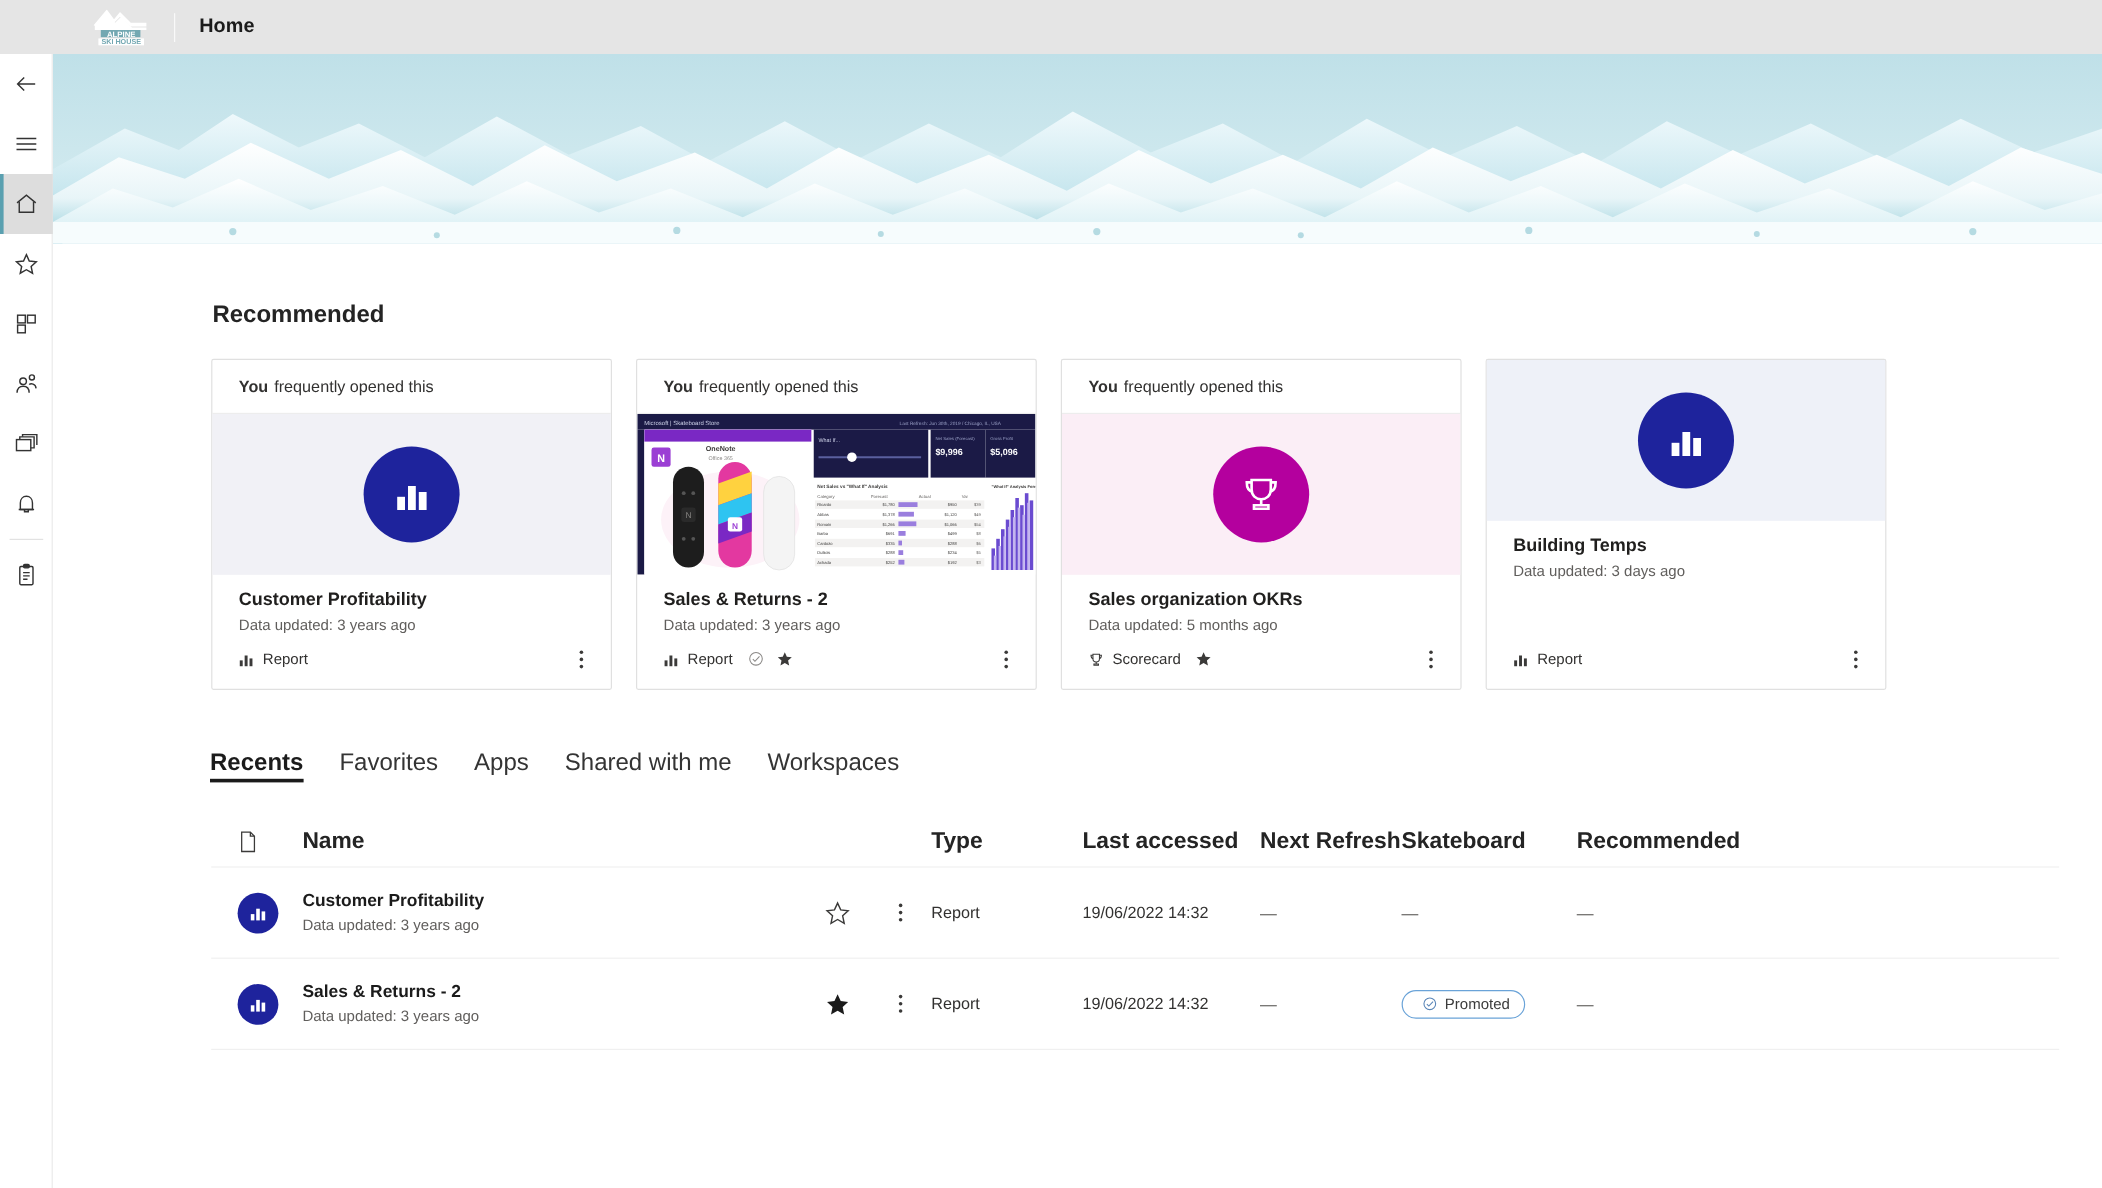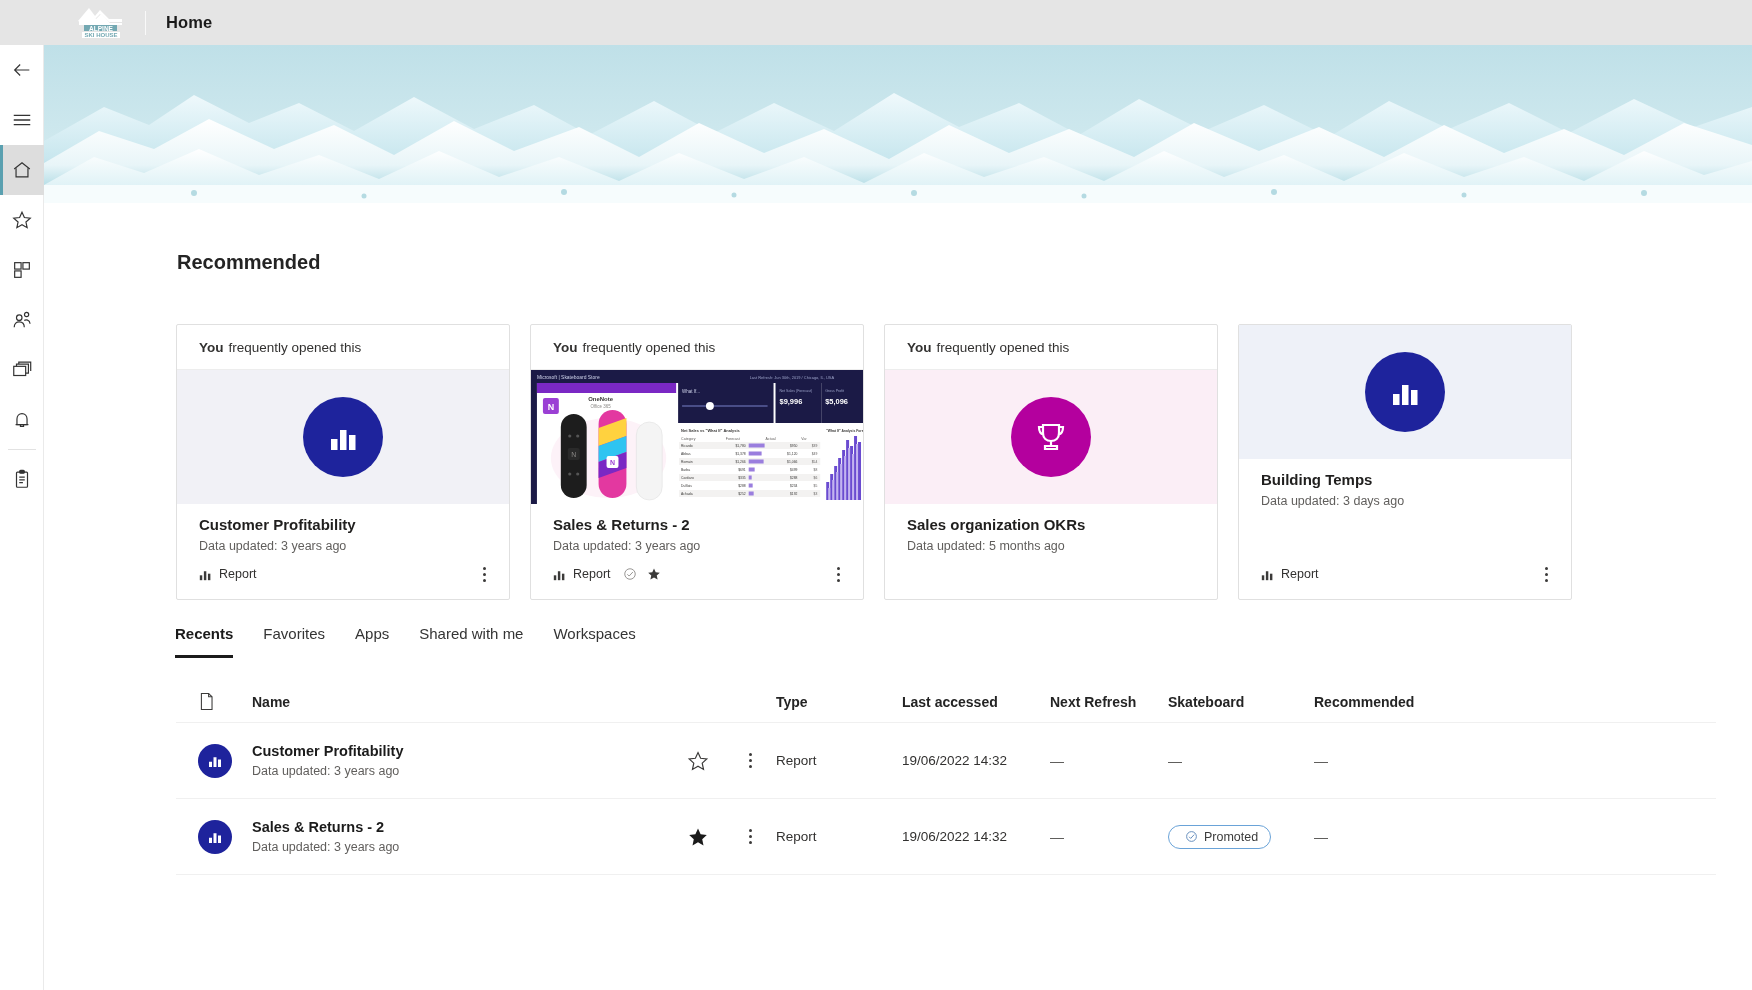--- a/index.html
+++ b/index.html
@@ -88,21 +88,21 @@
     overflow: hidden;
   }
   .section-title {
     position: absolute; left: 125px; top: 48px;
     font-size: 20px; font-weight: bold; color: #242424;
   }
 
   
   .cards {
     position: absolute; left: 124px; top: 96px;
-    display: flex; gap: 20px; margin-top: 25px;
+    display: flex; gap: 20px;
   }
   .card {
     width: 334px; height: 276px;
     border: 1px solid #e0e0e0;
     border-radius: 2px;
     background: #ffffff;
     display: flex; flex-direction: column;
     cursor: pointer;
   }
   .card-header {
@@ -163,43 +163,43 @@
 
   
   .mini-thumb { width: 334px; height: 134px; display: block; }
 
   
   .tabs {
     position: absolute; left: 123px; top: 422px;
     display: flex; align-items: flex-end; gap: 30px;
   }
   .tab {
-    font-size: 15px; color: #343434;
-    padding-bottom: 16px; position: relative;
+    font-size: 20px; color: #343434;
+    padding-bottom: 4px; position: relative;
     cursor: pointer; white-space: nowrap;
   }
   .tab.active { font-weight: bold; color: #1b1b1b; }
   .tab.active::after {
     content: ""; position: absolute;
     left: 0; right: 0; bottom: 0; height: 3px;
     background: #1b1b1b;
   }
 
   
   .table {
     position: absolute; left: 124px; top: 478px;
     width: 1540px;
   }
   .trow {
     display: flex; align-items: center;
     border-bottom: 1px solid #f0f0f0;
   }
   .thead { height: 42px; }
   .thead .cell {
-    font-size: 14px; font-weight: bold; color: #242424;
+    font-size: 19px; font-weight: bold; color: #242424;
   }
   .tbody-row { height: 76px; cursor: pointer; }
   .cell { display: flex; align-items: center; }
   .c-icon   { width: 76px; padding-left: 22px; }
   .c-name   { width: 420px; }
   .c-star   { width: 52px; justify-content: center; }
   .c-kebab  { width: 52px; justify-content: center; }
   .c-type   { width: 126px; }
   .c-access { width: 148px; }
   .c-refresh{ width: 118px; }
@@ -584,20 +584,42 @@
               <path d="M12 10 H8 C8 15 10 17 12.5 17.5"></path>
               <path d="M28 10 H32 C32 15 30 17 27.5 17.5"></path>
               <path d="M20 24 V29"></path>
               <path d="M14 32 H26 V29 H14 Z"></path>
             </svg>
           </div>
         </div>
         <div class="card-body">
           <div class="card-title">Sales organization OKRs</div>
           <div class="card-sub">Data updated: 5 months ago</div>
+          <div class="card-footer">
+            <div class="card-type">
+              <svg width="13" height="13" viewBox="0 0 24 24" fill="none" stroke="#3b3a39" stroke-width="1.6" aria-hidden="true">
+                <path d="M7 4 H17 V11 C17 14 14.7 16 12 16 C9.3 16 7 14 7 11 Z"></path>
+                <path d="M7 5.5 H4 C4 9 5.5 10.5 7.3 11"></path>
+                <path d="M17 5.5 H20 C20 9 18.5 10.5 16.7 11"></path>
+                <path d="M12 16 V19"></path>
+                <path d="M8.5 21 H15.5 V19 H8.5 Z"></path>
+              </svg>
+              <span>Scorecard</span>
+            </div>
+            <div class="card-badges">
+              <svg width="14" height="14" viewBox="0 0 24 24">
+                <path d="M12 2.5 L14.9 9 L22 9.8 L16.7 14.5 L18.2 21.5 L12 17.9 L5.8 21.5 L7.3 14.5 L2 9.8 L9.1 9 Z" fill="#3b3a39"></path>
+              </svg>
+            </div>
+            <div class="kebab">
+                <i></i>
+                <i></i>
+                <i></i>
+              </div>
+          </div>
         </div>
       </div>
 
       <div class="card">
         <div class="card-thumb thumb-bg-blue">
           <div class="circle-icon circle-blue">
             <svg width="40" height="40" viewBox="0 0 40 40" aria-hidden="true">
               <rect x="8" y="22" width="6.5" height="11" fill="#fff"></rect>
               <rect x="17" y="13" width="6.5" height="20" fill="#fff"></rect>
               <rect x="26" y="18" width="6.5" height="15" fill="#fff"></rect>

